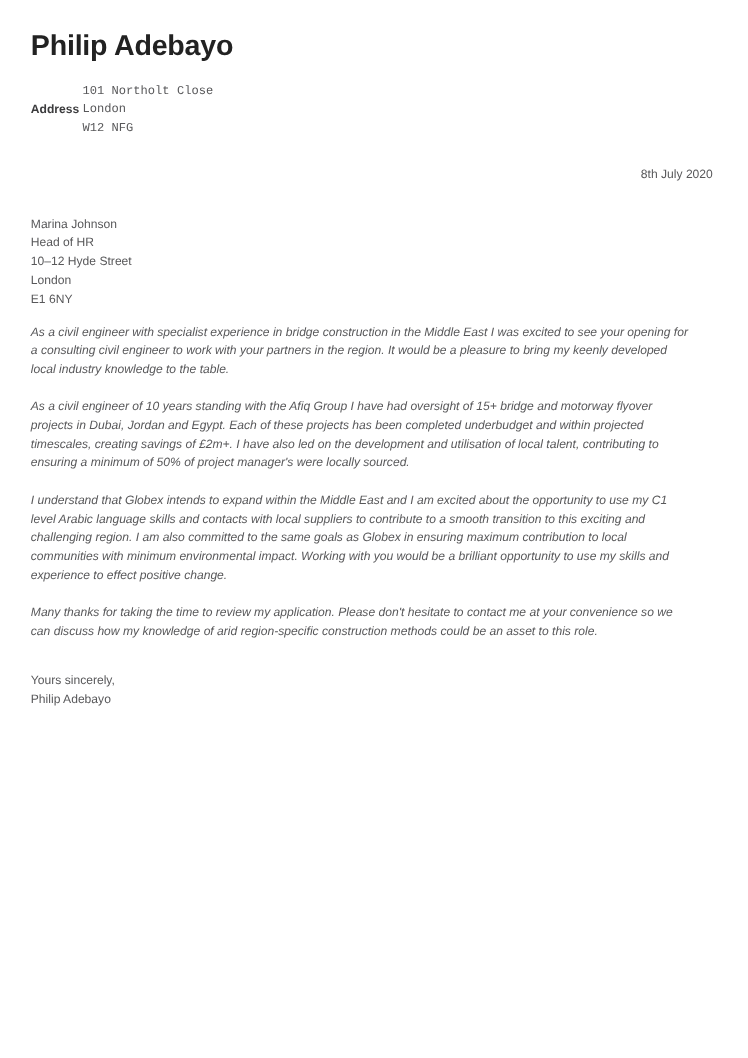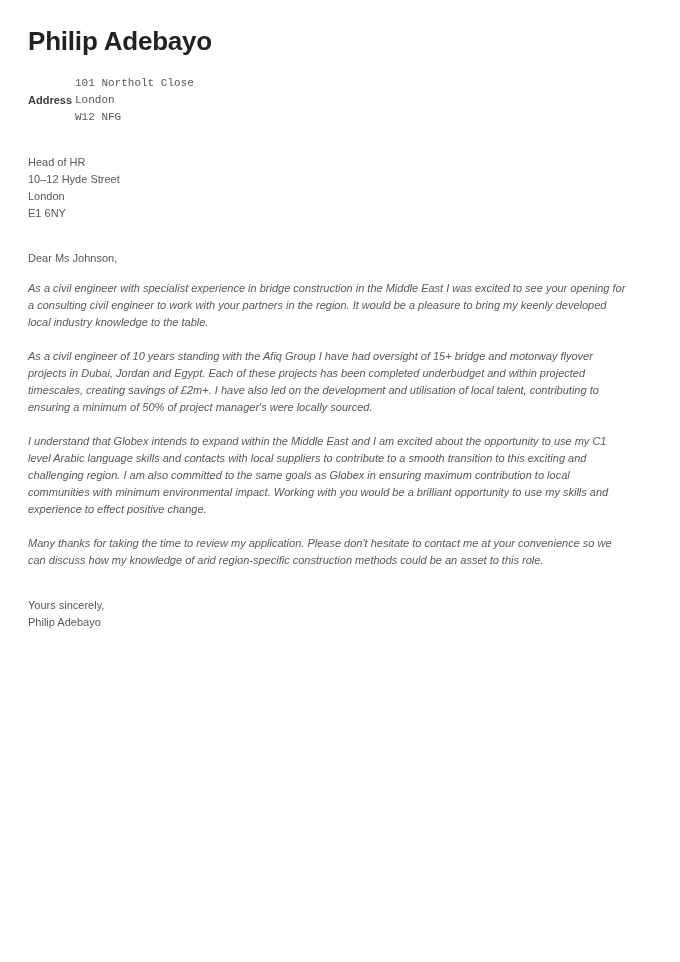--- a/index.html
+++ b/index.html
@@ -113,29 +113,30 @@
         <span class="address-label">Address</span>
         <span class="address-lines">
           <span class="address-line">101 Northolt Close</span>
           <span class="address-line">London</span>
           <span class="address-line">W12 NFG</span>
         </span>
       </div>
     </div>
   </div>
 
+  <div class="date-line">8th July 2020</div>
 
   <div class="recipient-block">
+    <span class="recipient-line">Marina Johnson</span>
     <span class="recipient-line">Head of HR</span>
     <span class="recipient-line">10–12 Hyde Street</span>
     <span class="recipient-line">London</span>
     <span class="recipient-line">E1 6NY</span>
   </div>
 
-  <div class="salutation">Dear Ms Johnson,</div>
 
   <div class="body-copy">
     <p class="body-paragraph">As a civil engineer with specialist experience in bridge construction in the Middle East I was excited to see your opening for a consulting civil engineer to work with your partners in the region. It would be a pleasure to bring my keenly developed local industry knowledge to the table.</p>
     <p class="body-paragraph">As a civil engineer of 10 years standing with the Afiq Group I have had oversight of 15+ bridge and motorway flyover projects in Dubai, Jordan and Egypt. Each of these projects has been completed underbudget and within projected timescales, creating savings of £2m+. I have also led on the development and utilisation of local talent, contributing to ensuring a minimum of 50% of project manager's were locally sourced.</p>
     <p class="body-paragraph">I understand that Globex intends to expand within the Middle East and I am excited about the opportunity to use my C1 level Arabic language skills and contacts with local suppliers to contribute to a smooth transition to this exciting and challenging region. I am also committed to the same goals as Globex in ensuring maximum contribution to local communities with minimum environmental impact. Working with you would be a brilliant opportunity to use my skills and experience to effect positive change.</p>
     <p class="body-paragraph">Many thanks for taking the time to review my application. Please don't hesitate to contact me at your convenience so we can discuss how my knowledge of arid region-specific construction methods could be an asset to this role.</p>
   </div>
 
   <div class="signoff">
     <span class="signoff-line">Yours sincerely,</span>

